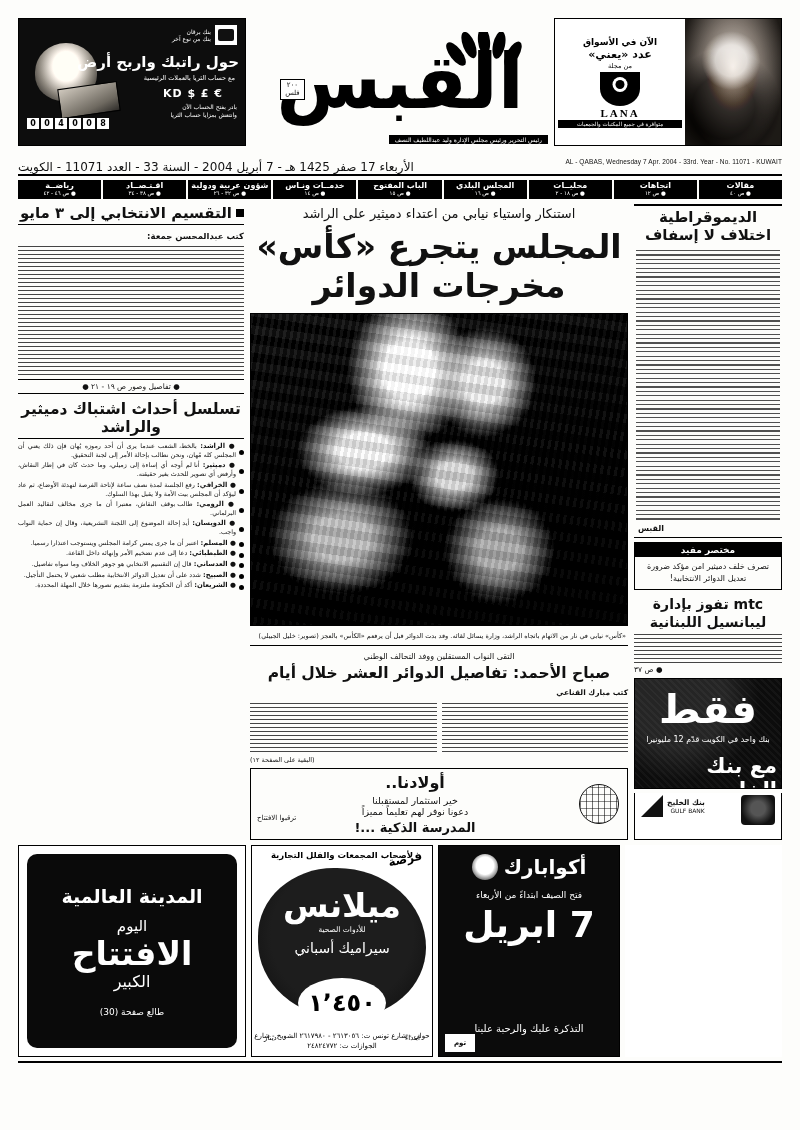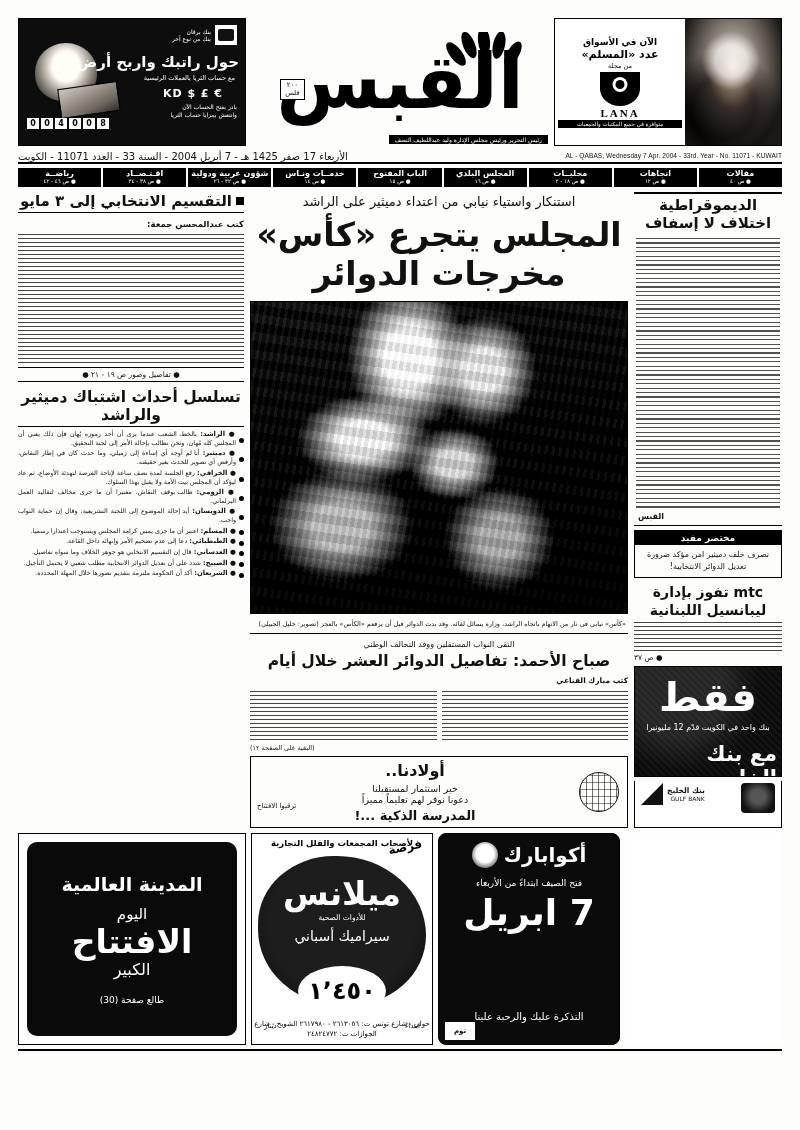--- a/index.html
+++ b/index.html
@@ -178,21 +178,21 @@
   }
 
   .dateline-en {
     font-size: 6.5px;
     font-family: "Liberation Sans", sans-serif;
     direction: ltr;
     text-align: left;
     letter-spacing: .1px;
     margin-top: 2px;
   }
-  .dateline-ar { font-size: 10px; text-align: right; margin-top: 5px; }
+  .dateline-ar { font-size: 12px; text-align: right; margin-top: 14px; }
 
   
   .navbar {
     display: flex;
     gap: 2px;
     margin-top: 4px;
     height: 19px;
   }
   .nav-cell {
     flex: 1;
@@ -331,21 +331,21 @@
   .rc-title2 { font-size: 15.5px; font-weight:bold; text-align:center; padding: 3px 0 2px; border-bottom:1px solid #000;}
   .rc-bullets { }
   .rc-b { display:flex; gap:3px; align-items:center; margin-bottom: 1.5px;}
   .rc-dot { width:5px;height:5px;border-radius:50%;background:#000;flex:none;margin-top:3px;}
   .rc-btxt { flex:1; font-size: 6.4px; line-height:1.35; text-align:justify;}
   .rc-btxt b { font-size: 6.8px; }
 
   
   .adsrow { display:flex; gap:5px; margin-top:5px; height: 212px; }
   .ad { border:1px solid #000; position:relative; overflow:hidden;}
-  .ad-aqua { width: 180px; background:#0b0b0b; color:#fff;border-radius:8px;}
+  .ad-aqua { width: 180px; background:#0b0b0b; color:#fff;}
   .ad-mila { width: 180px; background:#fff; color:#000;}
   .ad-city { width: 226px; background:#fff; }
   .ad-gulfx { flex:1; }
 
   .aq-top { display:flex; align-items:center; justify-content:center; gap:6px; padding-top:8px;}
   .aq-name { font-size: 20px; font-weight:bold;}
   .aq-mask { width: 26px; height:26px; border-radius:50%; background:
       radial-gradient(circle at 50% 45%, #fff 0 45%, #888 70%, #111 100%);}
   .aq-line { font-size: 9px; text-align:center; margin-top: 10px;}
   .aq-date { font-size: 36px; font-weight:bold; text-align:center; margin-top: 4px; letter-spacing:1px;}
@@ -392,21 +392,21 @@
 <body>
 
 <div class="page ar">
 
   <div class="masthead">
 
     <div class="mh-ad left">
       <div class="lana-photo"></div>
       <div class="lana-right">
         <div class="lana-t1">الآن في الأسواق</div>
-        <div class="lana-t2">عدد «المسلم»</div>
+        <div class="lana-t2">عدد «يعني»</div>
         <div class="lana-t3">من مجلة</div>
         <div class="lana-mark"></div>
         <div class="lana-word">LANA</div>
         <div class="lana-sub">متوافرة في جميع المكتبات والجمعيات</div>
       </div>
     </div>
 
     <div class="mh-center">
       <div class="logo-wrap">
         <svg class="logo-burst" viewBox="0 0 88 62">

